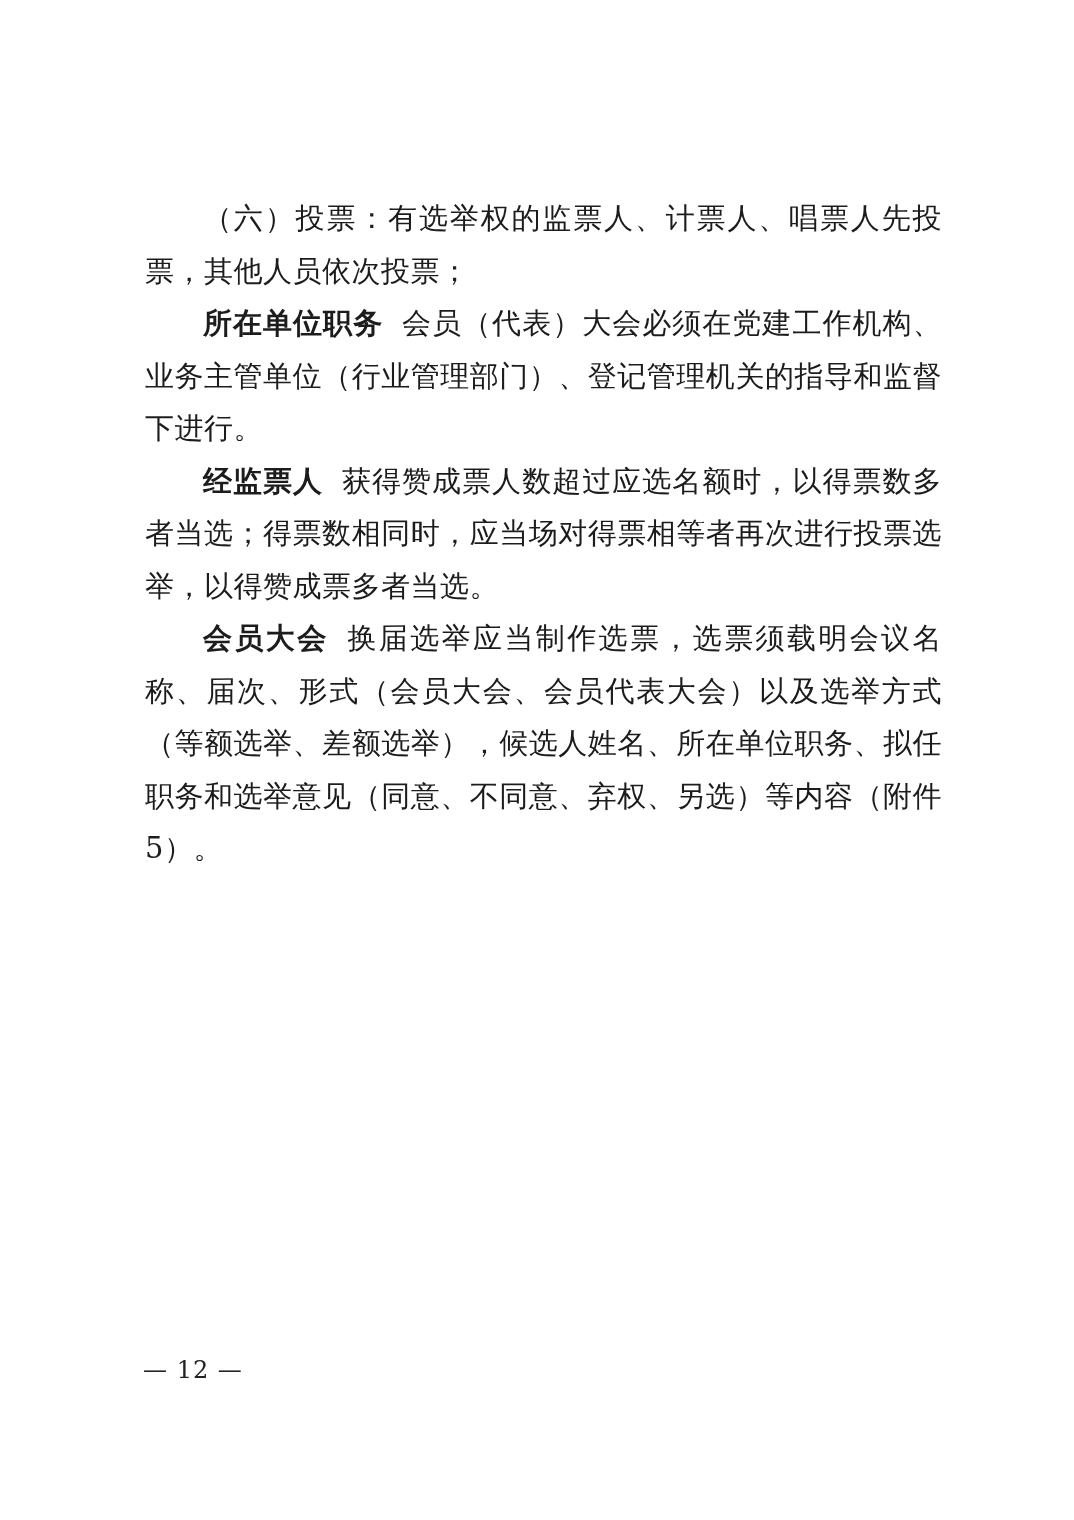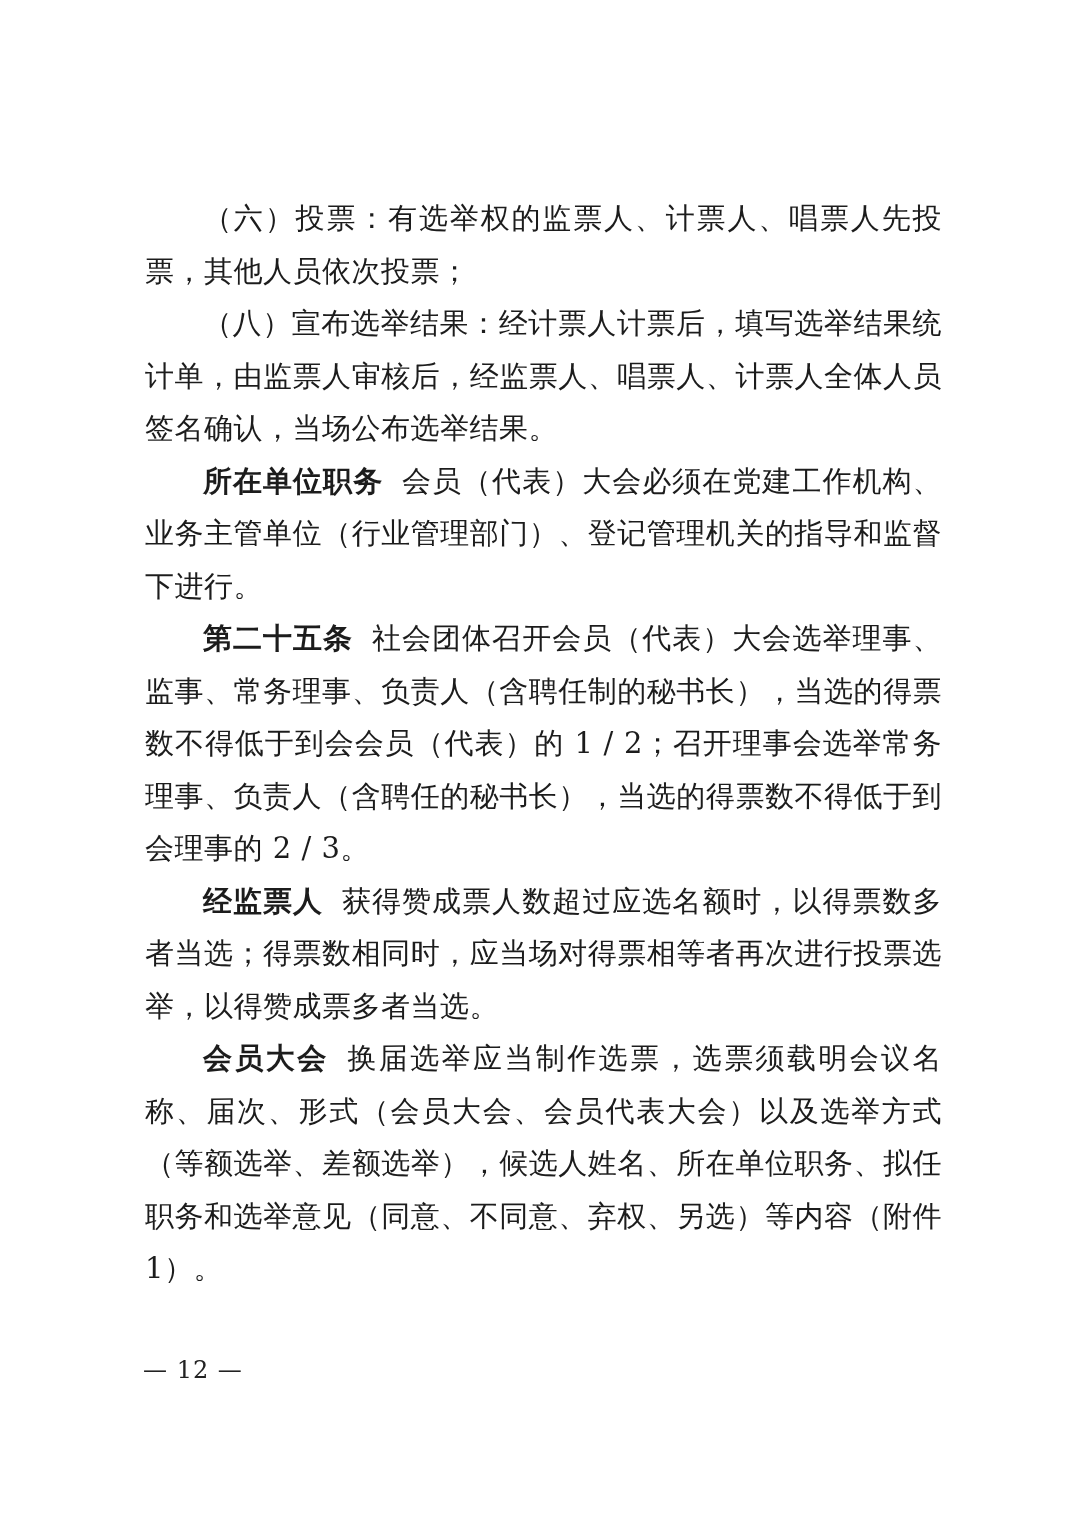--- a/index.html
+++ b/index.html
@@ -51,29 +51,27 @@
 </head>
 <body>
 
 <div class="page">
 
   <div class="text-block">
 
     <p class="para"><span class="article-label"></span><span>（六）投票：有选举权的监票人、计票人、唱票人先投票，其他人员依次投票；</span></p>
 
 
-    <p class="para"><span class="article-label"></span><span>（八）宣布选举结果：经计票人计票后，填写选举结果统计单，由监票人审核后，经监票人、唱票人、计票人全体人员签名确认，当场公布选举结果。</span></p>
 
     <p class="para"><span class="article-label">所在单位职务</span><span>会员（代表）大会必须在党建工作机构、业务主管单位（行业管理部门）、登记管理机关的指导和监督下进行。</span></p>
 
-    <p class="para"><span class="article-label">第二十五条</span><span>社会团体召开会员（代表）大会选举理事、监事、常务理事、负责人（含聘任制的秘书长），当选的得票数不得低于到会会员（代表）的 1 / 2；召开理事会选举常务理事、负责人（含聘任的秘书长），当选的得票数不得低于到会理事的 2 / 3。</span></p>
 
     <p class="para"><span class="article-label">经监票人</span><span>获得赞成票人数超过应选名额时，以得票数多者当选；得票数相同时，应当场对得票相等者再次进行投票选举，以得赞成票多者当选。</span></p>
 
-    <p class="para"><span class="article-label">会员大会</span><span>换届选举应当制作选票，选票须载明会议名称、届次、形式（会员大会、会员代表大会）以及选举方式（等额选举、差额选举），候选人姓名、所在单位职务、拟任职务和选举意见（同意、不同意、弃权、另选）等内容（附件 1）。</span></p>
+    <p class="para"><span class="article-label">会员大会</span><span>换届选举应当制作选票，选票须载明会议名称、届次、形式（会员大会、会员代表大会）以及选举方式（等额选举、差额选举），候选人姓名、所在单位职务、拟任职务和选举意见（同意、不同意、弃权、另选）等内容（附件 5）。</span></p>
 
   </div>
 
   <div class="footer">
     <span>— 12 —</span>
   </div>
 
 </div>
 
 </body></html>

